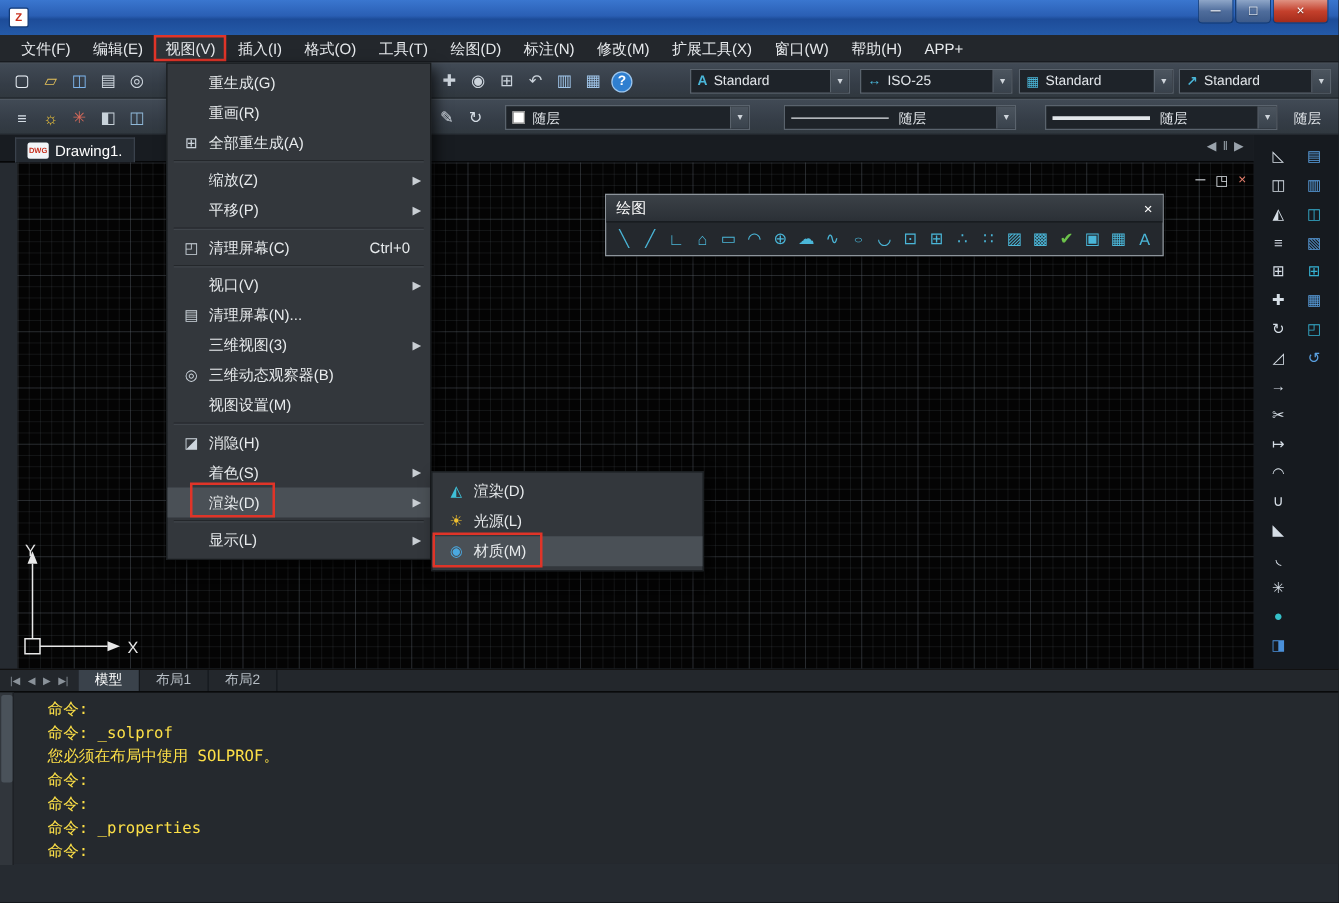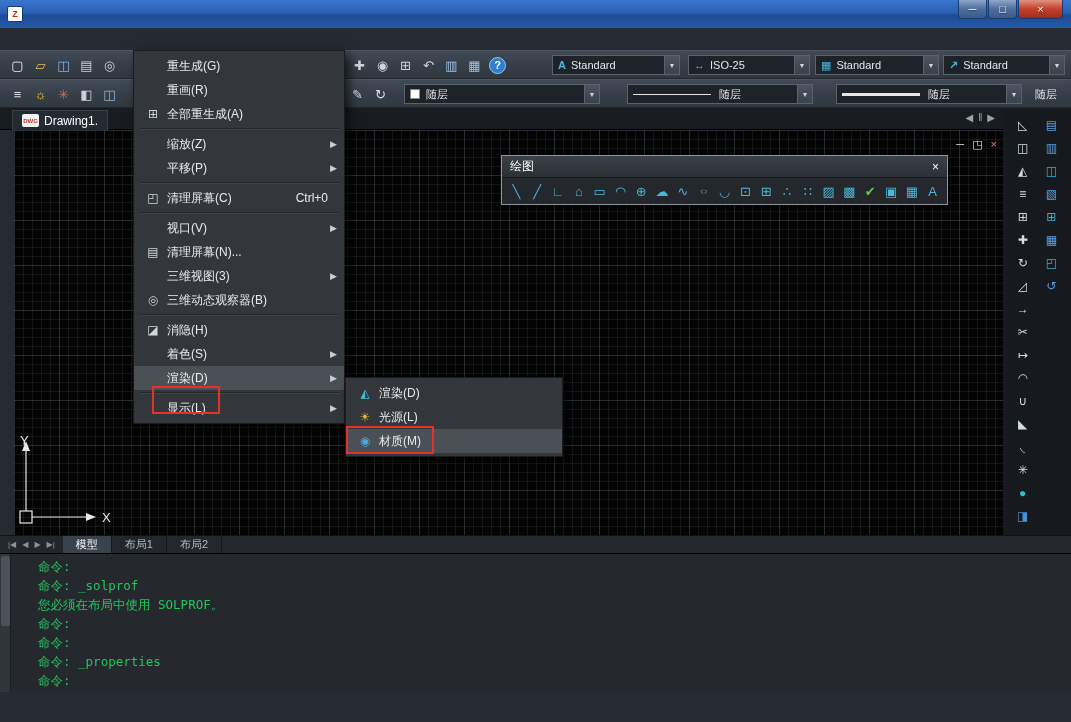--- a/index.html
+++ b/index.html
@@ -68,21 +68,21 @@
       linear-gradient(90deg, rgba(82,90,98,.20) 1px, transparent 1px),
       linear-gradient(rgba(104,112,122,.25) 1px, transparent 1px),
       linear-gradient(90deg, rgba(104,112,122,.25) 1px, transparent 1px);
     background-size:9px 9px, 9px 9px, 45px 45px, 45px 45px; }
   .child-controls { position:absolute; top:8px; right:6px; display:flex; gap:8px; color:#dde2e7; font-size:11px; }
   .child-controls .cc-close { color:#e8806e; }
   .ucs { position:absolute; left:4px; bottom:6px; }
 
   
   .palette { position:absolute; left:484px; top:155px; width:447px; height:50px; background:#24282d;
-    border:1px solid #8d949b; box-shadow:2px 2px 6px rgba(0,0,0,.6); z-index:20;margin-left:17px; }
+    border:1px solid #8d949b; box-shadow:2px 2px 6px rgba(0,0,0,.6); z-index:20; }
   .pal-title { height:22px; background:linear-gradient(#3b4147,#2b3036); display:flex; align-items:center;
     color:#fff; font-size:12px; padding:0 8px; border-bottom:1px solid #15181c; }
   .pal-close { margin-left:auto; font-size:12px; color:#fff; }
   .pal-body { display:flex; align-items:center; padding:0 4px; height:26px; }
   .pal-body .tb-icon { width:21px; height:22px; font-size:13px; }
   .squash { transform:scaleY(.62); }
 
   
   .rpanel { position:absolute; left:1003px; top:108px; width:68px; height:427px; background:#161a1f;
     display:flex; justify-content:space-evenly; padding-top:8px; }
@@ -95,21 +95,21 @@
   .tab-nav { display:flex; align-items:center; gap:2px; padding:0 6px; color:#8a929a; font-size:8px; }
   .tab-nav span { padding:0 2px; }
   .tab { padding:0 13px; line-height:17px; border-right:1px solid #15181c; }
   .tab.active { background:#3a424b; color:#fff; }
 
   
   .cmd { position:absolute; left:0; top:553px; width:1071px; height:138px; background:#25292e; border-top:1px solid #000; }
   .cmd-scroll { position:absolute; left:0; top:0; width:11px; height:138px; background:#31363c; border-right:1px solid #1a1d21; }
   .cmd-thumb { position:absolute; left:1px; top:2px; width:9px; height:70px; background:#4a525a; border-radius:2px; }
   .cmd-text { position:absolute; left:38px; top:3px; font-family:"DejaVu Sans Mono","Liberation Mono",monospace;
-    font-size:12.5px; color:#22c55e; line-height:19px; white-space:pre; }
+    font-size:12.5px; color:#fde047; line-height:19px; white-space:pre; }
 
   
   .statusbar { position:absolute; left:0; top:691px; width:1071px; height:31px;
     background:linear-gradient(#34689a,#24507e 55%,#1b4270); color:#fff; font-size:12.5px;
     line-height:30px; padding-left:12px; }
 
   
   .menu { position:absolute; background:#33373c; border:1px solid #191c1f; box-shadow:4px 4px 10px rgba(0,0,0,.65);
     padding:3px 0; z-index:100; }
   .view-menu { left:133px; top:50px; width:212px; }
@@ -133,20 +133,35 @@
 
   <div class="titlebar">
     <div class="app-icon">Z</div>
     <div class="win-btns">
       <div class="win-btn">─</div>
       <div class="win-btn">□</div>
       <div class="win-btn close">×</div>
     </div>
   </div>
 
+  <div class="menubar">
+      <div class="mb-item">文件(F)</div>
+      <div class="mb-item">编辑(E)</div>
+      <div class="mb-item annot" style="outline-color: rgb(224, 52, 40);">视图(V)</div>
+      <div class="mb-item">插入(I)</div>
+      <div class="mb-item">格式(O)</div>
+      <div class="mb-item">工具(T)</div>
+      <div class="mb-item">绘图(D)</div>
+      <div class="mb-item">标注(N)</div>
+      <div class="mb-item">修改(M)</div>
+      <div class="mb-item">扩展工具(X)</div>
+      <div class="mb-item">窗口(W)</div>
+      <div class="mb-item">帮助(H)</div>
+      <div class="mb-item">APP+</div>
+    </div>
 
   <div class="tbrow tbrow1">
     <div class="tb-group g-l">
         <span class="tb-icon" style="color: rgb(232, 238, 244);">▢</span>
         <span class="tb-icon" style="color: rgb(227, 192, 90);">▱</span>
         <span class="tb-icon" style="color: rgb(125, 180, 234);">◫</span>
         <span class="tb-icon" style="color: rgb(204, 212, 220);">▤</span>
         <span class="tb-icon" style="color: rgb(204, 212, 220);">◎</span>
       </div>
     <div class="tb-group g-m1">
@@ -378,20 +393,24 @@
       </div>
       <div class="menu-item">
         <span class="mi-icon"></span>
         <span>三维视图(3)</span>
         <span class="mi-arrow">▶</span>
       </div>
       <div class="menu-item">
         <span class="mi-icon" style="color: rgb(205, 213, 221);">◎</span>
         <span>三维动态观察器(B)</span>
       </div>
+      <div class="menu-item">
+        <span class="mi-icon"></span>
+        <span>视图设置(M)</span>
+      </div>
       <div class="menu-sep"></div>
       <div class="menu-item">
         <span class="mi-icon" style="color: rgb(205, 213, 221);">◪</span>
         <span>消隐(H)</span>
       </div>
       <div class="menu-item">
         <span class="mi-icon"></span>
         <span>着色(S)</span>
         <span class="mi-arrow">▶</span>
       </div>

